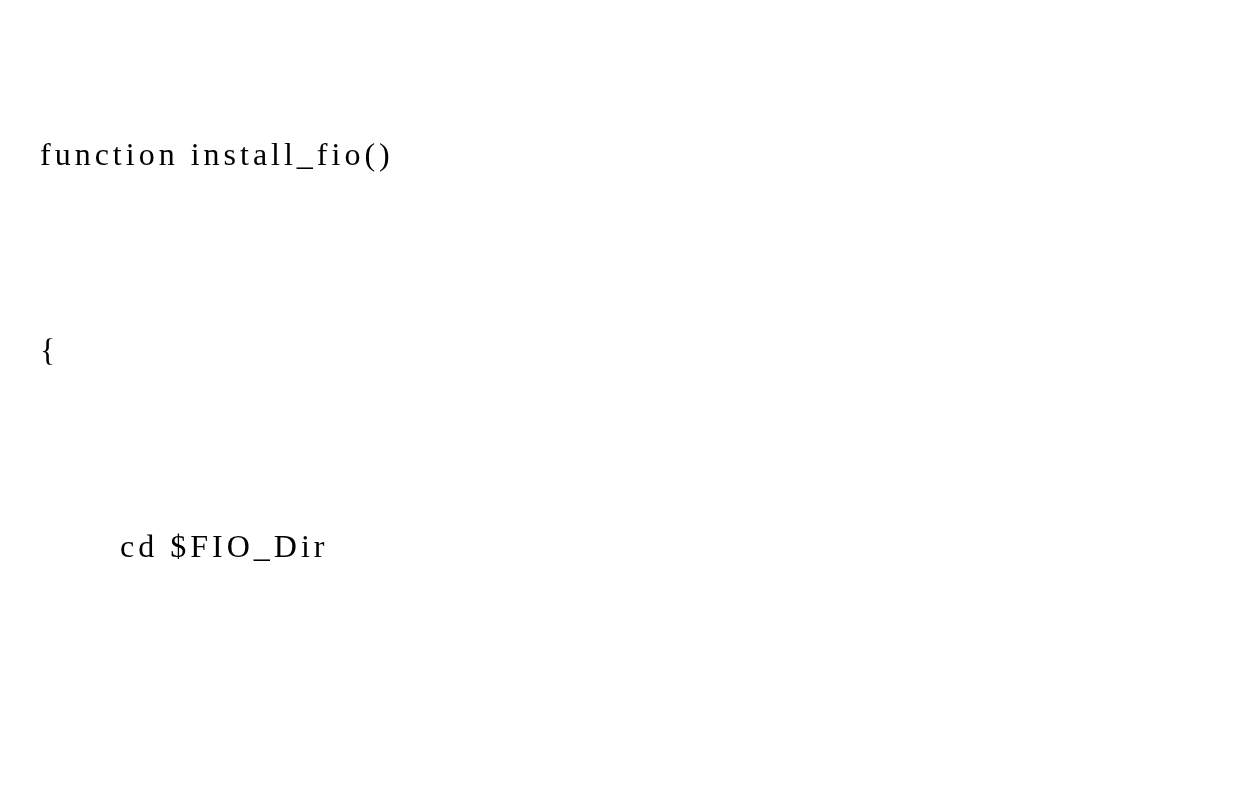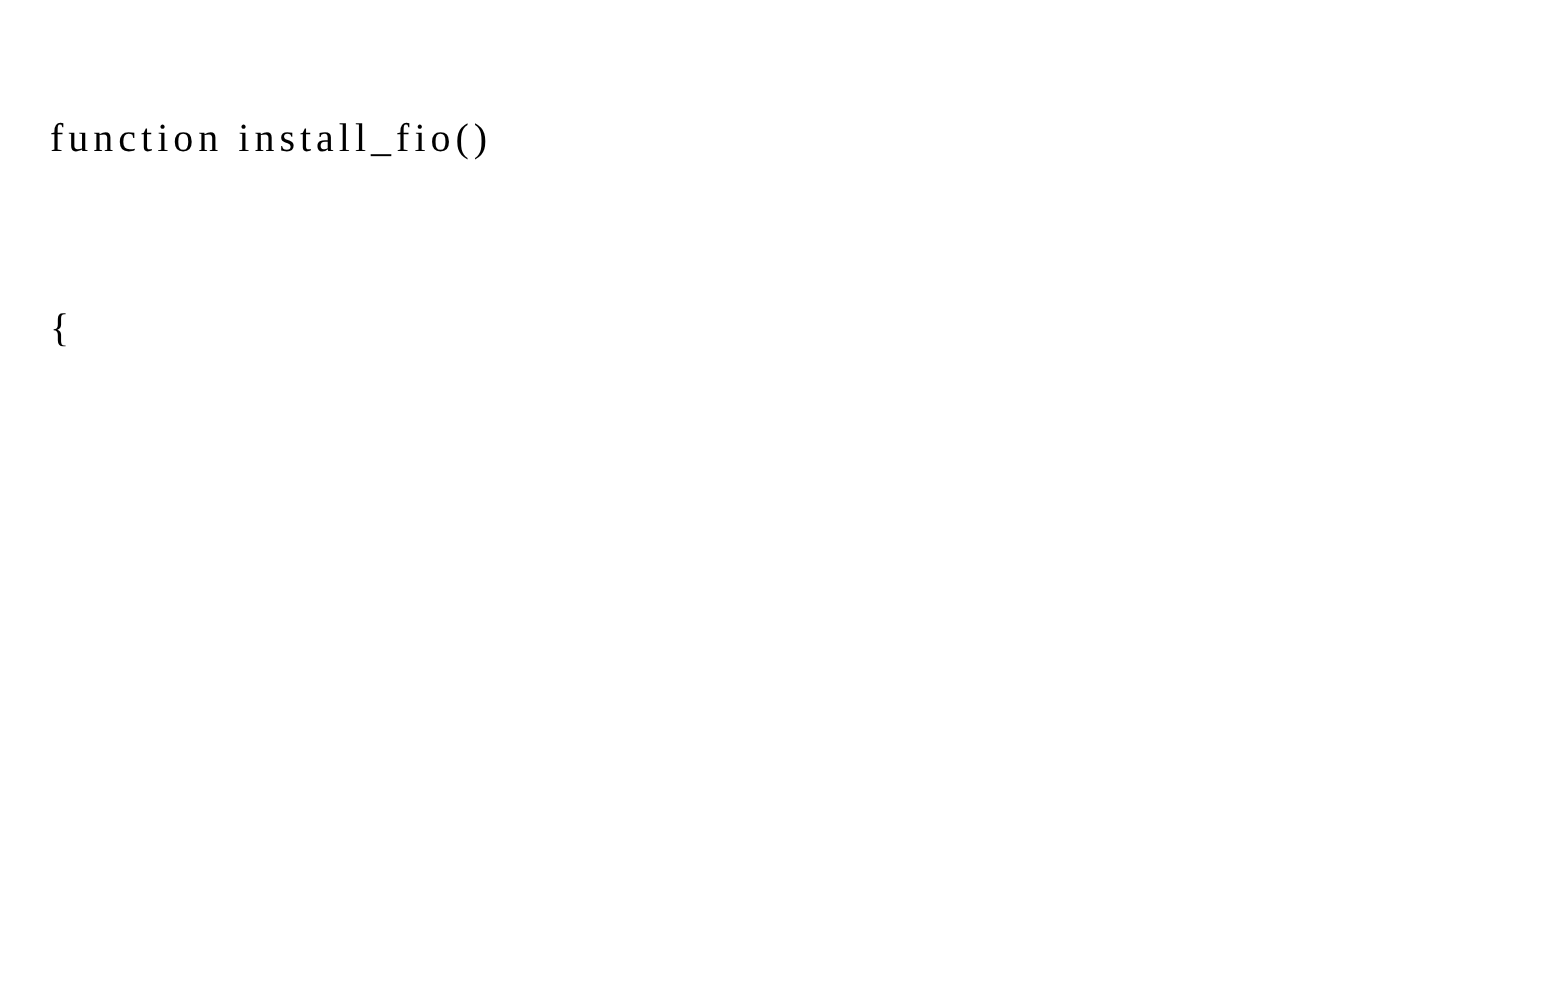--- a/index.html
+++ b/index.html
@@ -14,20 +14,21 @@
       box-sizing: border-box;
       line-height: 1.0;
     }
     .code-block {
       white-space: pre;
       letter-spacing: 4px;
     }
     .line {
       display: flex;
       margin-bottom: 56px;
+      margin-top: 44px;
     }
     .line:last-child {
       margin-bottom: 0;
     }
     .indent {
       display: inline-block;
       width: 80px;
     }
     .command {
       display: inline-block;
@@ -47,20 +48,21 @@
 
 <div class="code-block">
   <div class="line">
     <span>function install_fio()</span>
   </div>
   <div class="line">
     <span>{</span>
   </div>
   <div class="line">
     <span class="indent"></span>
+    <span class="command">cd $FIO_Dir</span>
   </div>
   <div class="line">
     <span class="indent"></span>
   </div>
   
   
   
 </div>
 
 </body></html>

